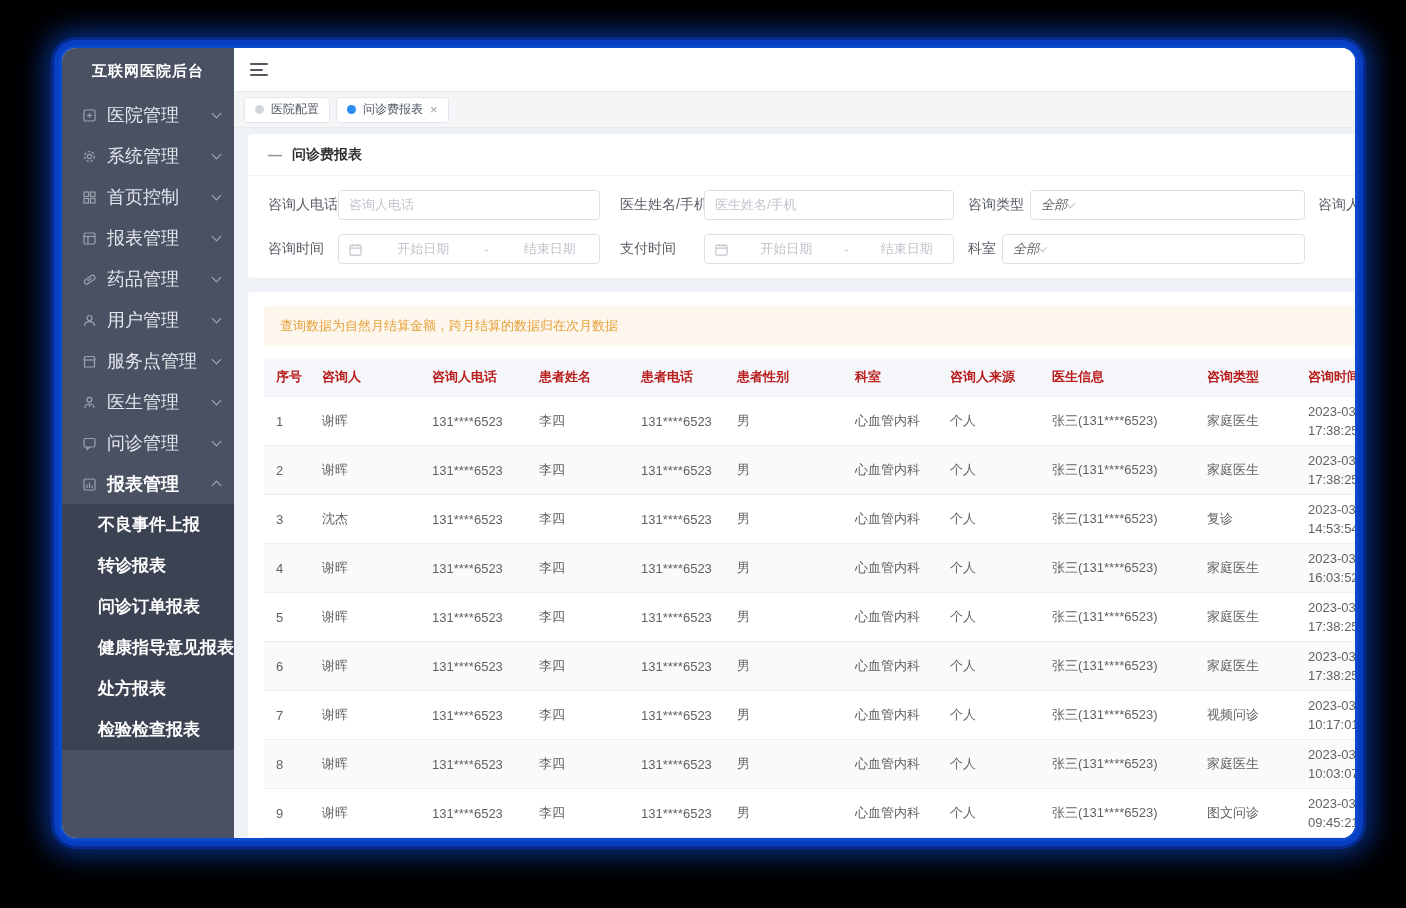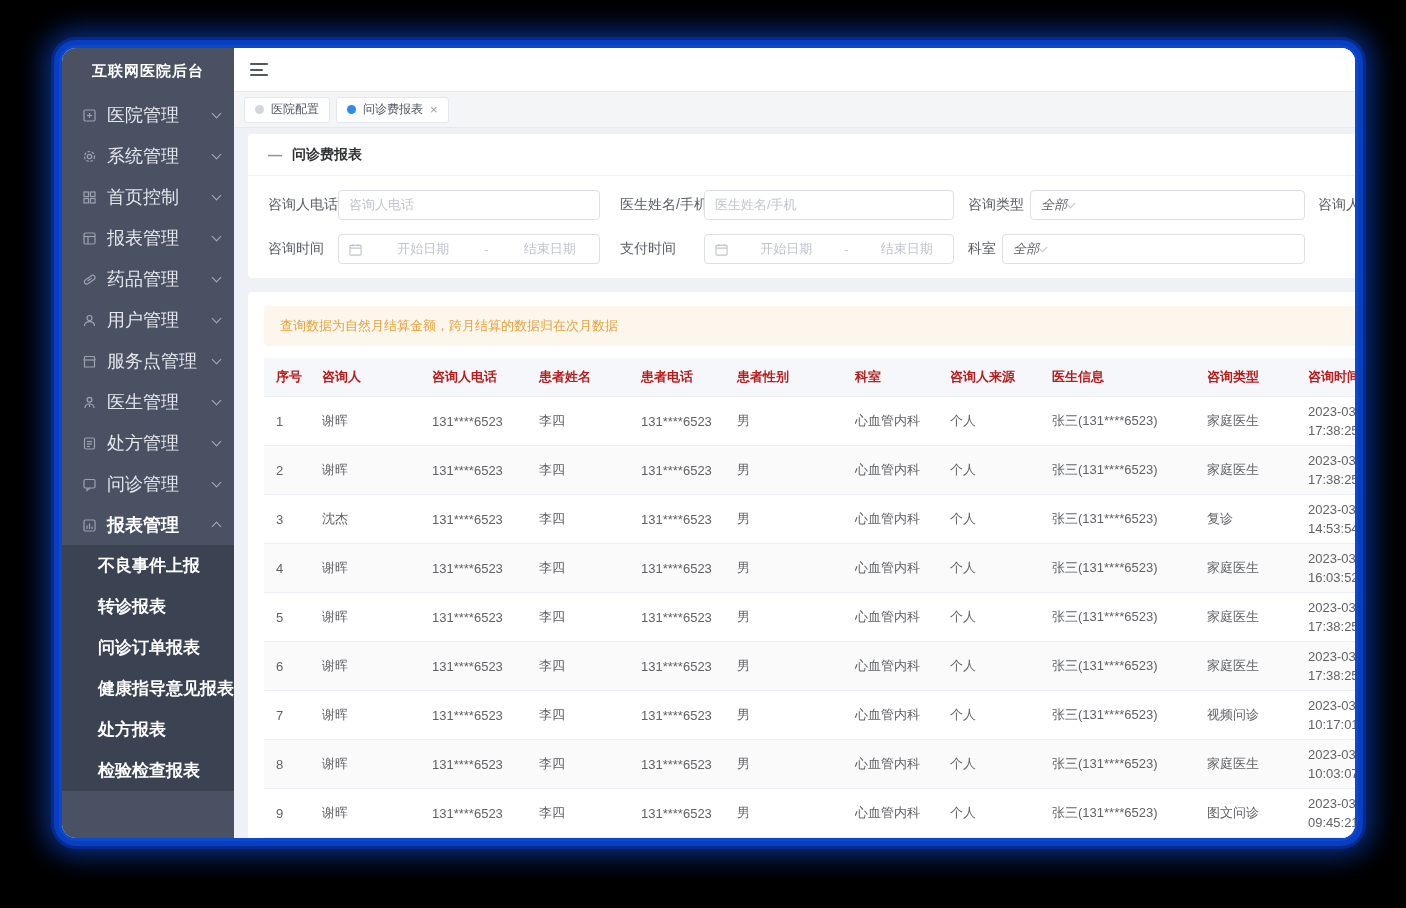--- a/index.html
+++ b/index.html
@@ -162,30 +162,20 @@
           <span class="mi-icon"><svg viewBox="0 0 15 15" fill="none" stroke="#b9bec9" stroke-width="1.2">
               <circle cx="7.5" cy="4.7" r="2.4"></circle>
               <path d="M3 13c0-2.6 2-4 4.5-4s4.5 1.4 4.5 4"></path>
               <line x1="7.5" y1="9.5" x2="7.5" y2="12"></line>
             </svg></span>
                  <span class="mi-label">医生管理</span>
                  <span class="chev "></span>
         </div>
         <div class="menu-item">
           <span class="mi-icon"><svg viewBox="0 0 15 15" fill="none" stroke="#b9bec9" stroke-width="1.2">
-              <rect x="2.5" y="2" width="10" height="11" rx="1.5"></rect>
-              <line x1="5" y1="5.5" x2="10" y2="5.5"></line>
-              <line x1="5" y1="8" x2="10" y2="8"></line>
-              <line x1="5" y1="10.5" x2="8" y2="10.5"></line>
-            </svg></span>
-                 <span class="mi-label">处方管理</span>
-                 <span class="chev "></span>
-        </div>
-        <div class="menu-item">
-          <span class="mi-icon"><svg viewBox="0 0 15 15" fill="none" stroke="#b9bec9" stroke-width="1.2">
               <rect x="2" y="2.5" width="11" height="8.5" rx="1.5"></rect>
               <path d="M5 11v2.5L8 11"></path>
             </svg></span>
                  <span class="mi-label">问诊管理</span>
                  <span class="chev "></span>
         </div>
         <div class="menu-item expanded">
           <span class="mi-icon"><svg viewBox="0 0 15 15" fill="none" stroke="#b9bec9" stroke-width="1.2">
               <rect x="2" y="2" width="11" height="11" rx="1.5"></rect>
               <line x1="5" y1="11" x2="5" y2="7.5"></line>

